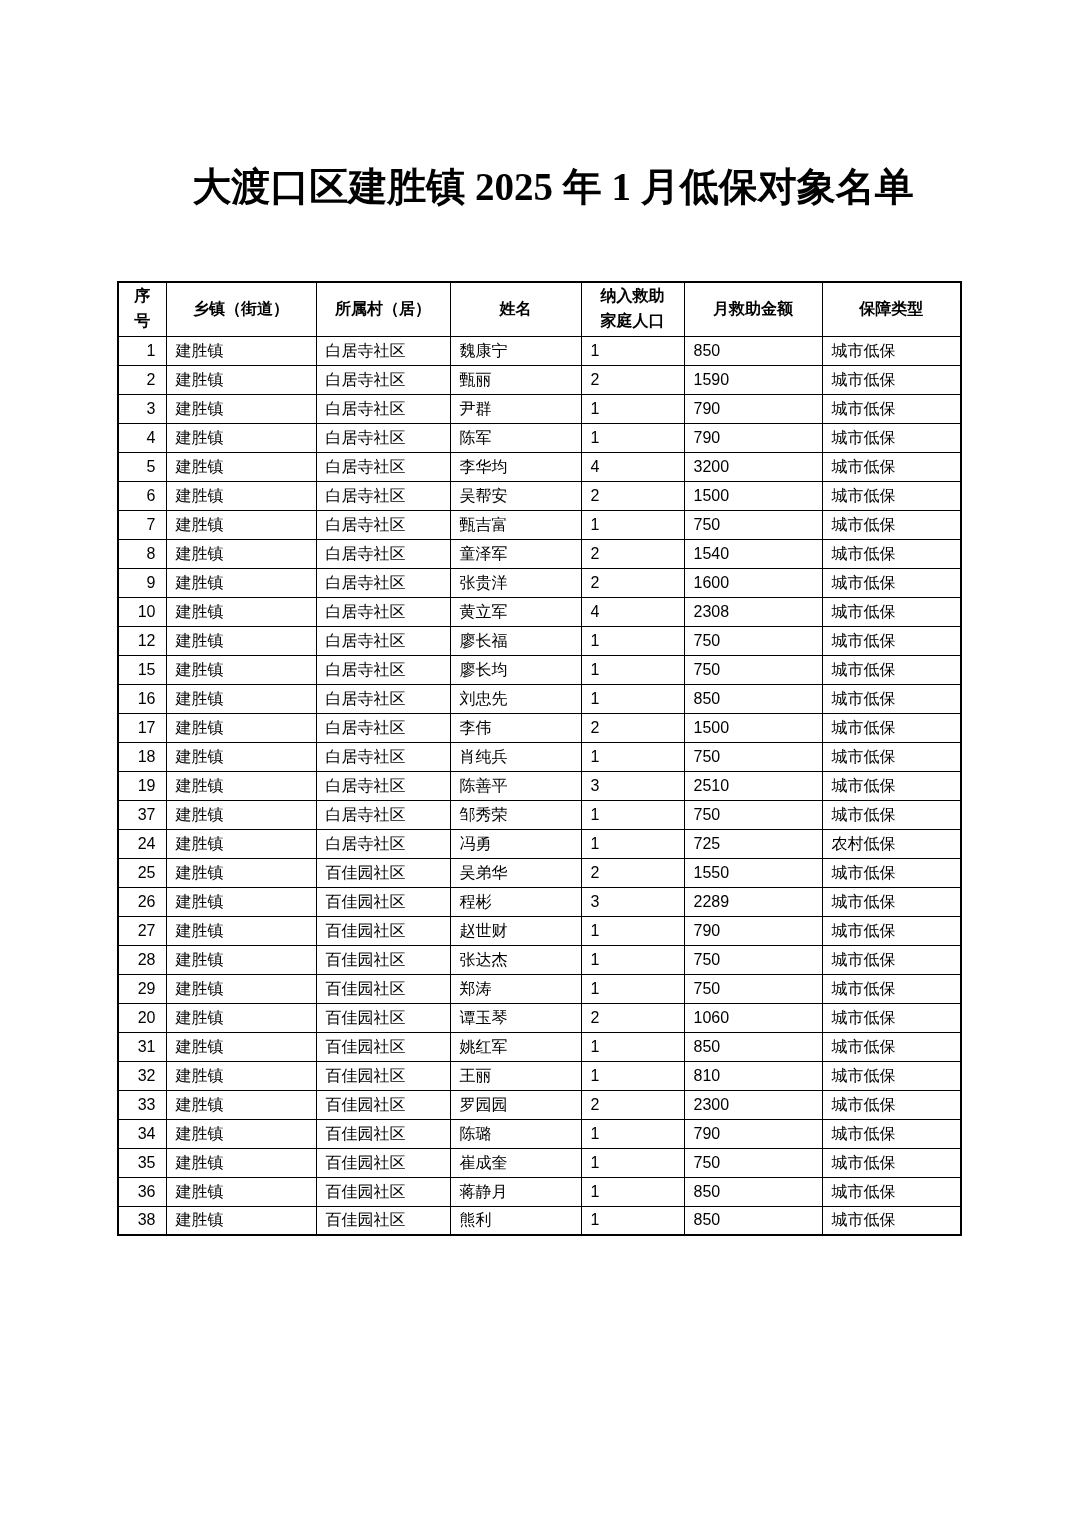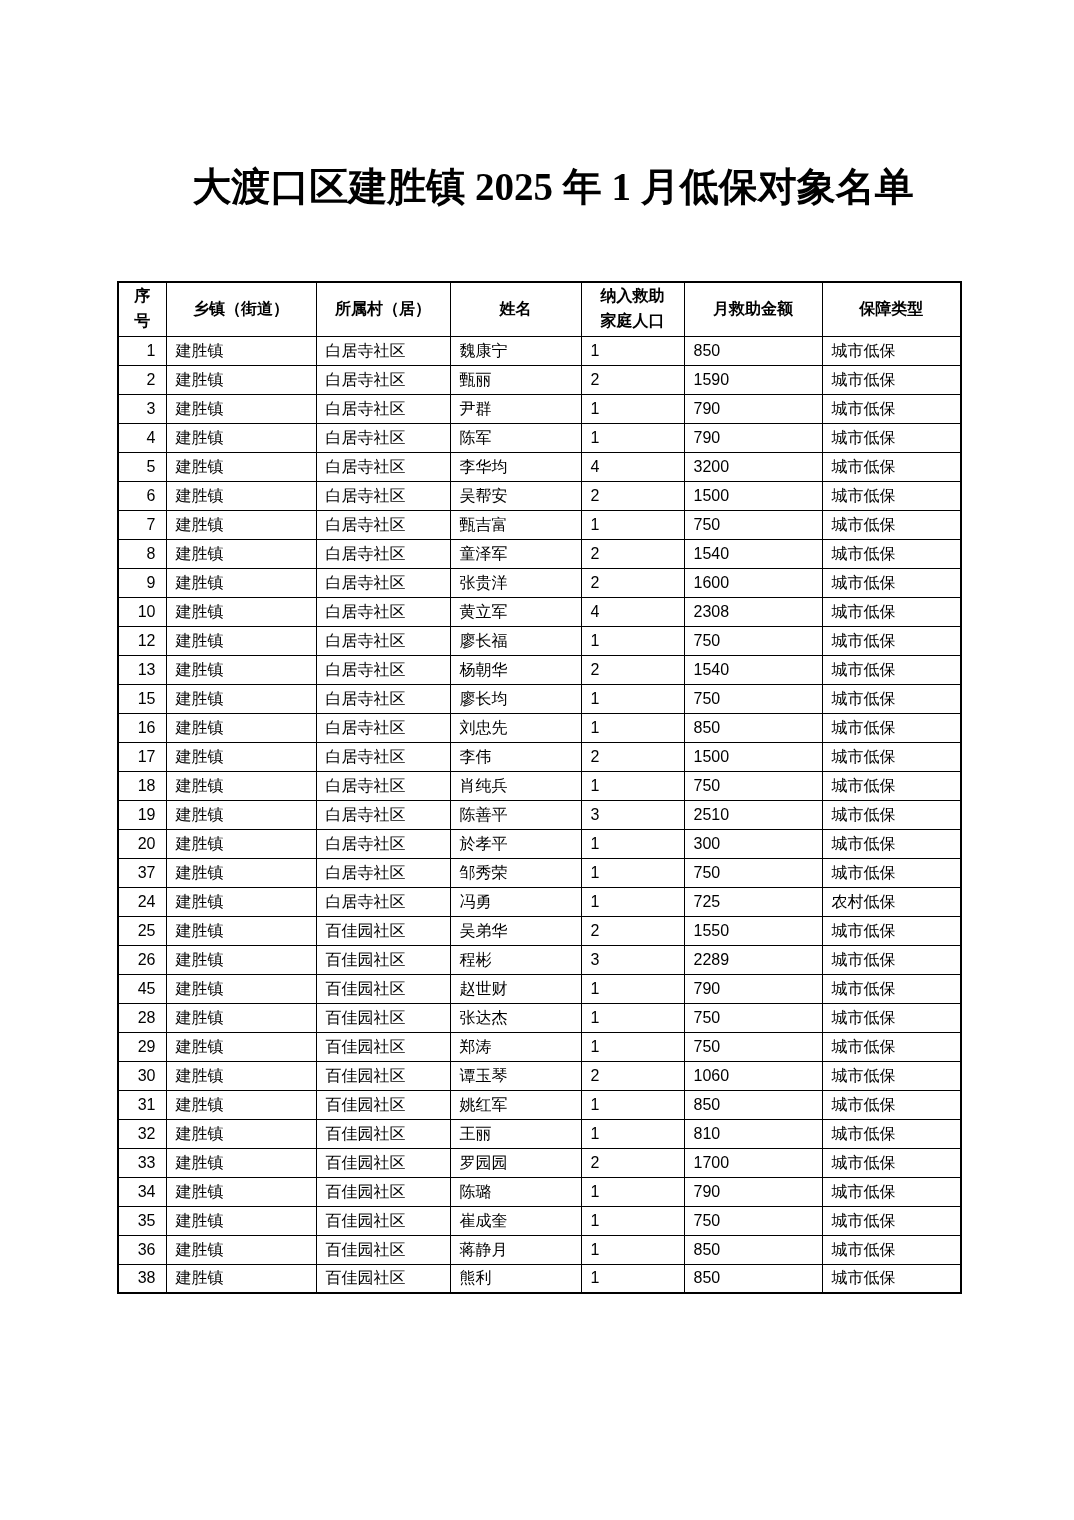--- a/index.html
+++ b/index.html
@@ -195,29 +195,20 @@
       <tr>
         <td class="col-0">12</td>
         <td class="col-1">建胜镇</td>
         <td class="col-2">白居寺社区</td>
         <td class="col-3">廖长福</td>
         <td class="col-4">1</td>
         <td class="col-5">750</td>
         <td class="col-6">城市低保</td>
       </tr>
       <tr>
-        <td class="col-0">13</td>
-        <td class="col-1">建胜镇</td>
-        <td class="col-2">白居寺社区</td>
-        <td class="col-3">杨朝华</td>
-        <td class="col-4">2</td>
-        <td class="col-5">1540</td>
-        <td class="col-6">城市低保</td>
-      </tr>
-      <tr>
         <td class="col-0">15</td>
         <td class="col-1">建胜镇</td>
         <td class="col-2">白居寺社区</td>
         <td class="col-3">廖长均</td>
         <td class="col-4">1</td>
         <td class="col-5">750</td>
         <td class="col-6">城市低保</td>
       </tr>
       <tr>
         <td class="col-0">16</td>
@@ -249,29 +240,20 @@
       <tr>
         <td class="col-0">19</td>
         <td class="col-1">建胜镇</td>
         <td class="col-2">白居寺社区</td>
         <td class="col-3">陈善平</td>
         <td class="col-4">3</td>
         <td class="col-5">2510</td>
         <td class="col-6">城市低保</td>
       </tr>
       <tr>
-        <td class="col-0">20</td>
-        <td class="col-1">建胜镇</td>
-        <td class="col-2">白居寺社区</td>
-        <td class="col-3">於孝平</td>
-        <td class="col-4">1</td>
-        <td class="col-5">300</td>
-        <td class="col-6">城市低保</td>
-      </tr>
-      <tr>
         <td class="col-0">37</td>
         <td class="col-1">建胜镇</td>
         <td class="col-2">白居寺社区</td>
         <td class="col-3">邹秀荣</td>
         <td class="col-4">1</td>
         <td class="col-5">750</td>
         <td class="col-6">城市低保</td>
       </tr>
       <tr>
         <td class="col-0">24</td>
@@ -294,21 +276,21 @@
       <tr>
         <td class="col-0">26</td>
         <td class="col-1">建胜镇</td>
         <td class="col-2">百佳园社区</td>
         <td class="col-3">程彬</td>
         <td class="col-4">3</td>
         <td class="col-5">2289</td>
         <td class="col-6">城市低保</td>
       </tr>
       <tr>
-        <td class="col-0">45</td>
+        <td class="col-0">27</td>
         <td class="col-1">建胜镇</td>
         <td class="col-2">百佳园社区</td>
         <td class="col-3">赵世财</td>
         <td class="col-4">1</td>
         <td class="col-5">790</td>
         <td class="col-6">城市低保</td>
       </tr>
       <tr>
         <td class="col-0">28</td>
         <td class="col-1">建胜镇</td>
@@ -321,21 +303,21 @@
       <tr>
         <td class="col-0">29</td>
         <td class="col-1">建胜镇</td>
         <td class="col-2">百佳园社区</td>
         <td class="col-3">郑涛</td>
         <td class="col-4">1</td>
         <td class="col-5">750</td>
         <td class="col-6">城市低保</td>
       </tr>
       <tr>
-        <td class="col-0">30</td>
+        <td class="col-0">20</td>
         <td class="col-1">建胜镇</td>
         <td class="col-2">百佳园社区</td>
         <td class="col-3">谭玉琴</td>
         <td class="col-4">2</td>
         <td class="col-5">1060</td>
         <td class="col-6">城市低保</td>
       </tr>
       <tr>
         <td class="col-0">31</td>
         <td class="col-1">建胜镇</td>
@@ -353,21 +335,21 @@
         <td class="col-4">1</td>
         <td class="col-5">810</td>
         <td class="col-6">城市低保</td>
       </tr>
       <tr>
         <td class="col-0">33</td>
         <td class="col-1">建胜镇</td>
         <td class="col-2">百佳园社区</td>
         <td class="col-3">罗园园</td>
         <td class="col-4">2</td>
-        <td class="col-5">1700</td>
+        <td class="col-5">2300</td>
         <td class="col-6">城市低保</td>
       </tr>
       <tr>
         <td class="col-0">34</td>
         <td class="col-1">建胜镇</td>
         <td class="col-2">百佳园社区</td>
         <td class="col-3">陈璐</td>
         <td class="col-4">1</td>
         <td class="col-5">790</td>
         <td class="col-6">城市低保</td>

